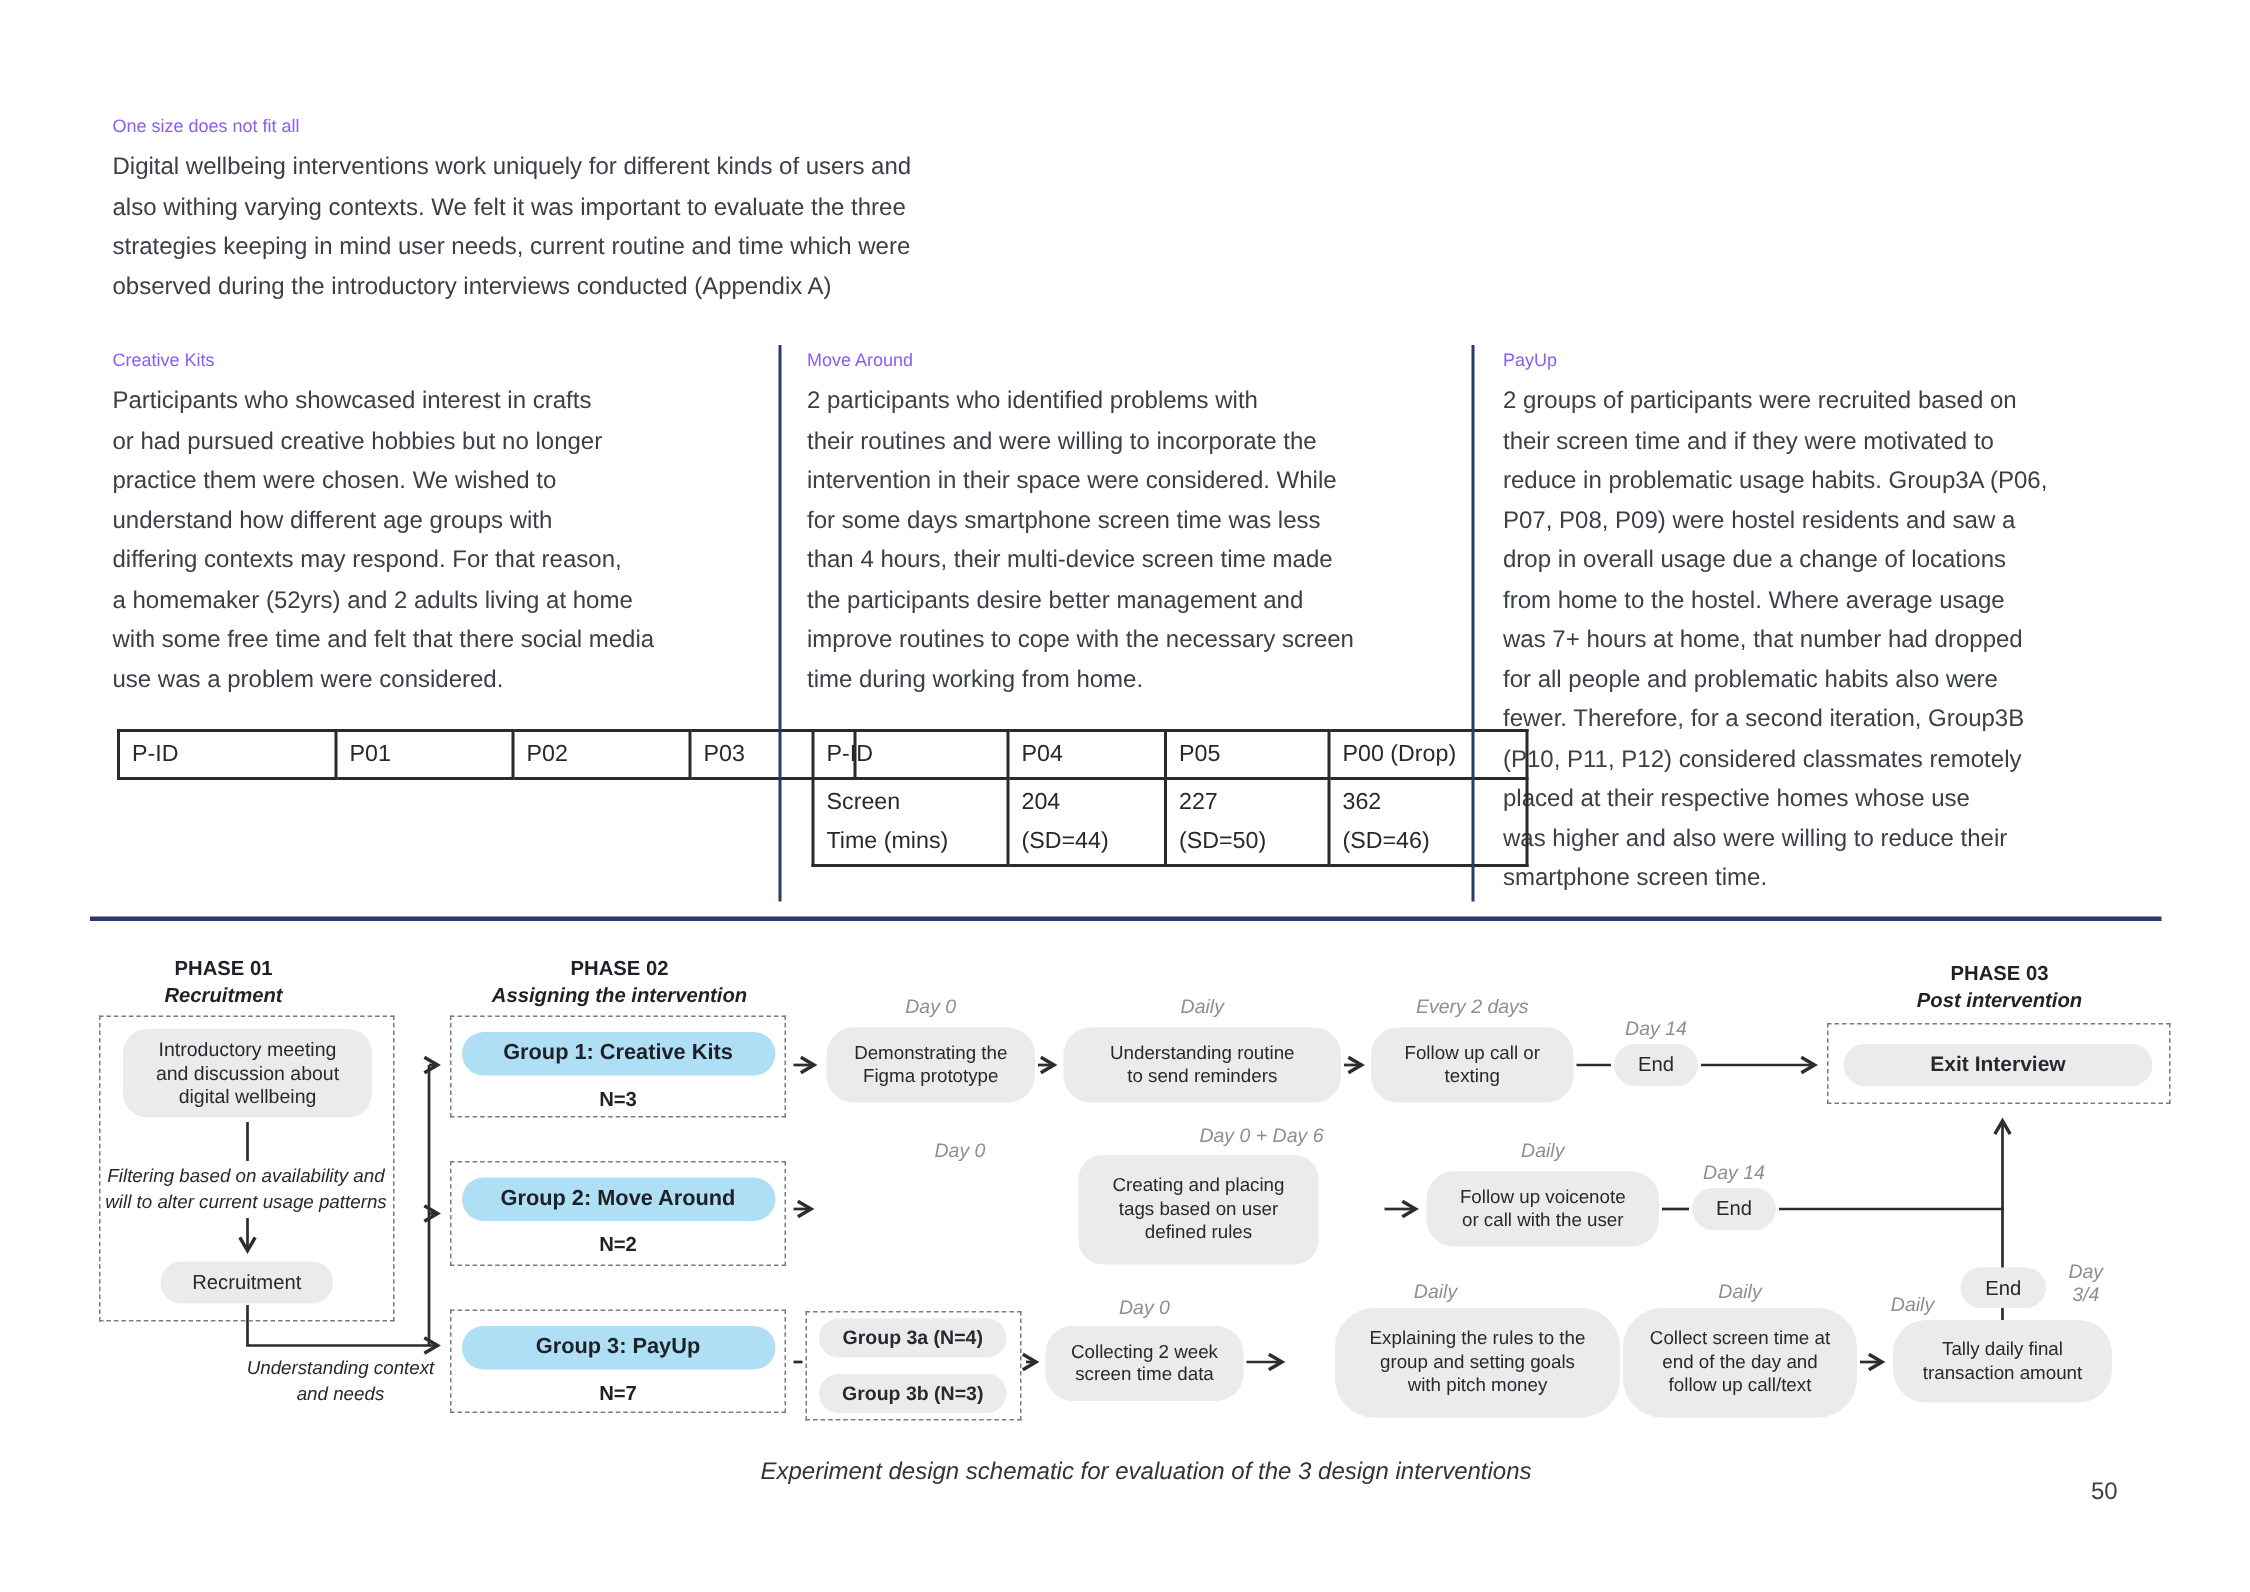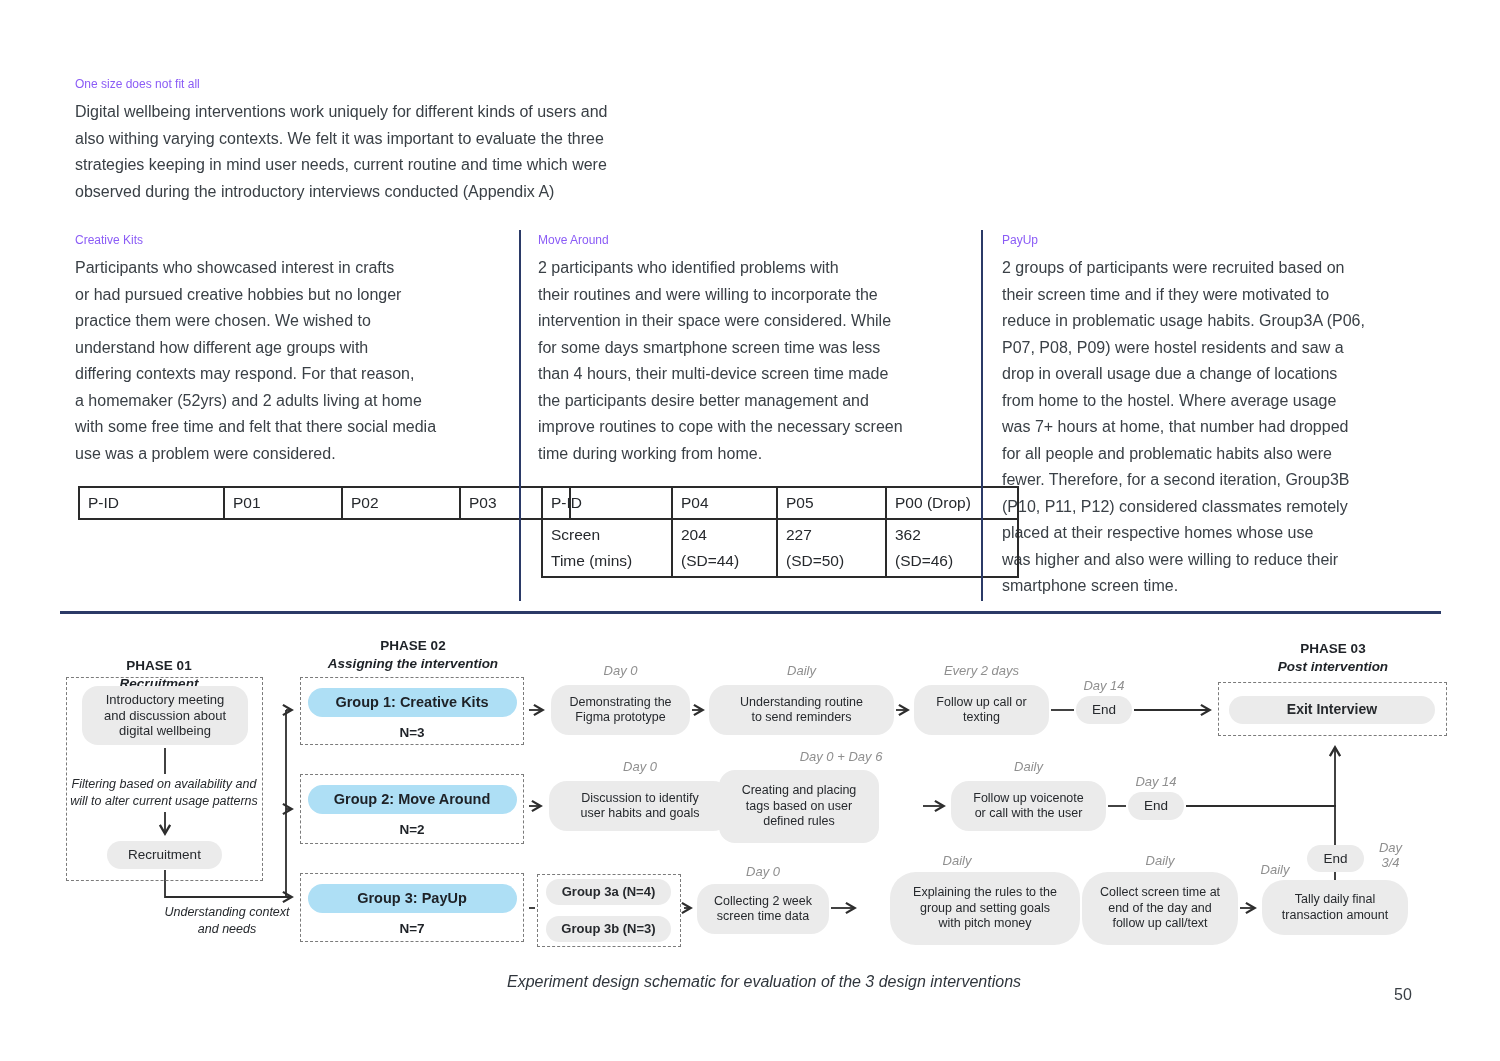--- a/index.html
+++ b/index.html
@@ -155,21 +155,21 @@
       <path d="M1186,806 L1336,806"></path>
       <path d="M529,908 L535,908"></path>
       <path d="M684,908 L690,908" marker-end="url(#arr)"></path>
       <path d="M831,908 L854,908" marker-end="url(#arr)"></path>
       <path d="M1054,908 L1074,908" marker-end="url(#arr)"></path>
       <path d="M1240,908 L1254,908" marker-end="url(#arr)"></path>
       <path d="M1335,881 L1335,748" marker-end="url(#arr)"></path>
     </g>
   </svg>
 
-  <div class="abs phase-title" style="left:69px; top:637px; width:180px;margin-top:20px;">
+  <div class="abs phase-title" style="left:59px; top:637px; width:180px;">
     <div>PHASE 01</div>
     <div class="phase-sub">Recruitment</div>
   </div>
   <div class="abs phase-title" style="left:303px; top:637px; width:220px;">
     <div>PHASE 02</div>
     <div class="phase-sub">Assigning the intervention</div>
   </div>
   <div class="abs phase-title" style="left:1223px; top:640px; width:220px;">
     <div>PHASE 03</div>
     <div class="phase-sub">Post intervention</div>
@@ -204,22 +204,20 @@
   <div class="abs time" style="left:709px; top:663px; width:185px;">Daily</div>
   <div class="abs node pill pre" style="left:709px; top:685px; width:185px; height:50px;">Understanding routine
 to send reminders</div>
   <div class="abs time" style="left:914px; top:663px; width:135px;">Every 2 days</div>
   <div class="abs node pill pre" style="left:914px; top:685px; width:135px; height:50px;">Follow up call or
 texting</div>
   <div class="abs time" style="left:1076px; top:678px; width:56px;">Day 14</div>
   <div class="abs node pill" style="left:1076px; top:696px; width:56px; height:28px; font-size:13.5px;">End</div>
 
   <div class="abs time" style="left:549px; top:759px; width:182px;">Day 0</div>
-  <div class="abs node pill pre" style="left:549px; top:781px; width:182px; height:50px;">Discussion to identify
-user habits and goals</div>
   <div class="abs time" style="left:761px; top:749px; width:160px;">Day 0 + Day 6</div>
   <div class="abs node pill pre" style="left:719px; top:770px; width:160px; height:73px; border-radius:16px;">Creating and placing
 tags based on user
 defined rules</div>
   <div class="abs time" style="left:951px; top:759px; width:155px;">Daily</div>
   <div class="abs node pill pre" style="left:951px; top:781px; width:155px; height:50px;">Follow up voicenote
 or call with the user</div>
   <div class="abs time" style="left:1128px; top:774px; width:56px;">Day 14</div>
   <div class="abs node pill" style="left:1128px; top:792px; width:56px; height:28px; font-size:13.5px;">End</div>
 

